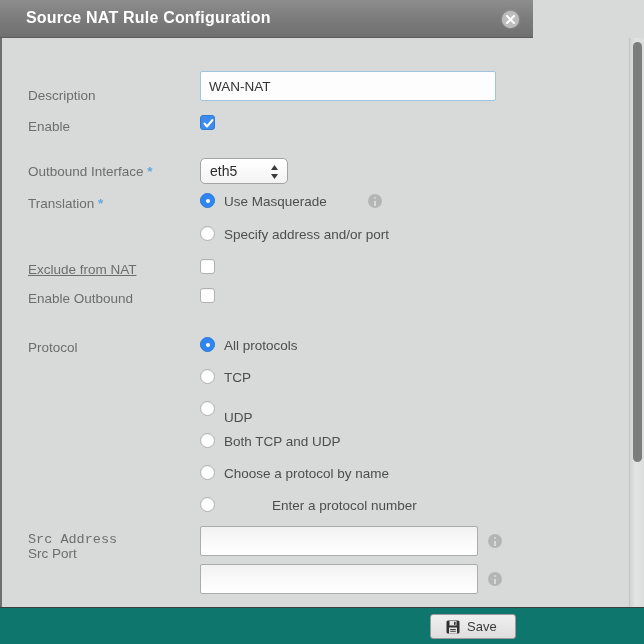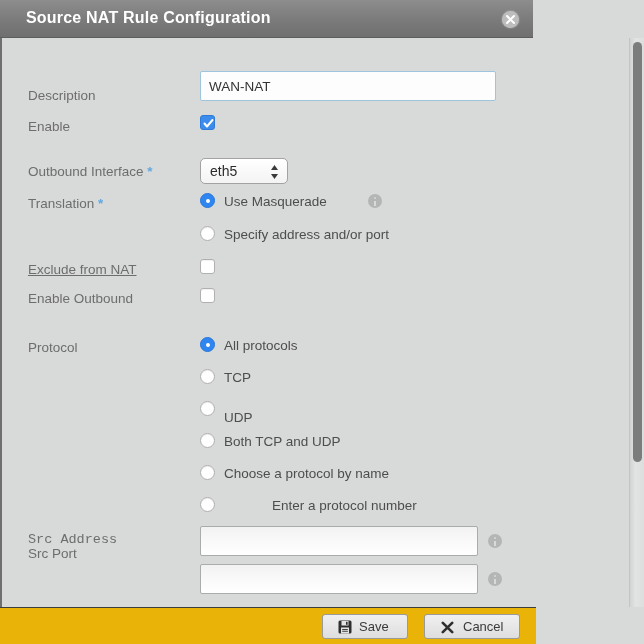--- a/index.html
+++ b/index.html
@@ -177,22 +177,22 @@
     position: absolute; left: 3px; top: 4px;
     width: 9px; height: 420px;
     border-radius: 5px;
     background: #7b7d7c;
     cursor: pointer;
   }
 
   
   #footer {
     position: absolute; left: 0; bottom: 0;
-    width: 536px; height: 37px;
-    background: #eab308;
+    width: 644px; height: 37px;
+    background: #0f766e;
     border-top: 1px solid #3d3d3d;
     box-sizing: border-box;
   }
   .footer-btn {
     position: absolute; top: 6px;
     height: 25px;
     box-sizing: border-box;
     background: linear-gradient(to bottom, #f0f0f0 0%, #dedede 100%);
     border: 1px solid #9a9a9a;
     border-radius: 3px;
@@ -309,21 +309,15 @@
         <rect x="0.5" y="0.5" width="13" height="13" rx="1.5" fill="#2f2f2f"></rect>
         <rect x="3.5" y="1" width="7" height="4.5" fill="#e4e4e4"></rect>
         <rect x="8" y="1.8" width="1.6" height="3" fill="#2f2f2f"></rect>
         <rect x="3" y="7.5" width="8" height="6" fill="#e4e4e4"></rect>
         <rect x="4.2" y="9" width="5.6" height="0.9" fill="#2f2f2f"></rect>
         <rect x="4.2" y="10.8" width="5.6" height="0.9" fill="#2f2f2f"></rect>
       </svg>
       <span class="btn-label">Save</span>
     </button>
 
-    <button class="footer-btn" id="cancel-btn">
-      <svg id="cancel-icon" width="13" height="13" viewBox="0 0 13 13">
-        <path d="M1.8,1.8 L11.2,11.2 M11.2,1.8 L1.8,11.2" stroke="#2f2f2f" stroke-width="2.6" stroke-linecap="round" fill="none"></path>
-      </svg>
-      <span class="btn-label">Cancel</span>
-    </button>
   </div>
 
 </div>
 
 </body></html>

